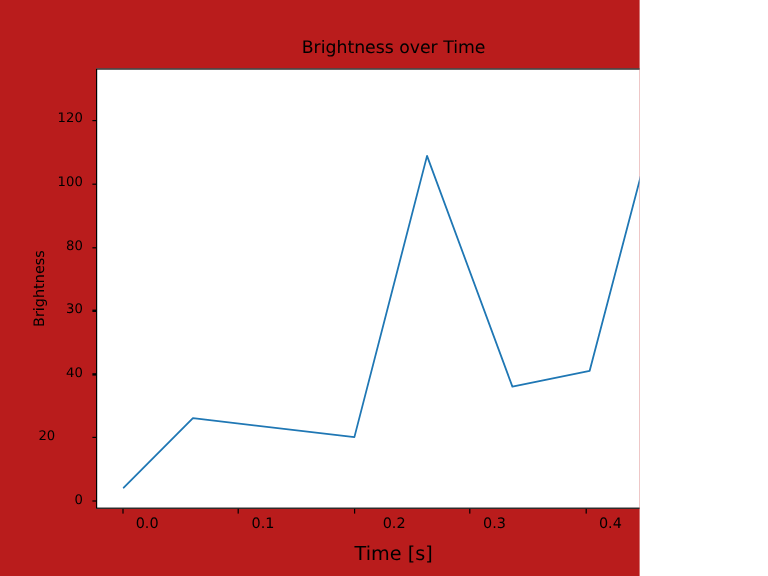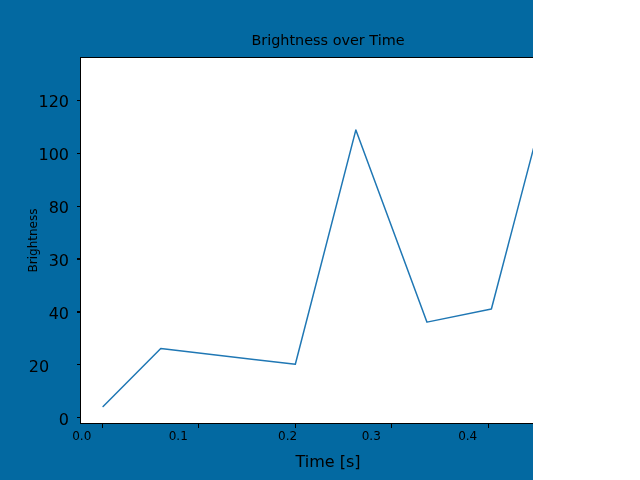--- a/index.html
+++ b/index.html
@@ -7,21 +7,21 @@
     padding: 0;
     background: #ffffff;
   }
   body {
     font-family: "DejaVu Sans", sans-serif;
   }
   #figure {
     position: relative;
     width: 533px;
     height: 480px;
-    background: #0369a1;
+    background: #b91c1c;
     overflow: hidden;
   }
   
   #axes {
     position: absolute;
     left: 80px;
     top: 57px;
     width: 496px;
     height: 367px;
     border: 1.1px solid #000000;
@@ -69,29 +69,29 @@
     margin-top: 424px;
     text-align: center;
     font-size: 12px;
     color: #000000;
     white-space: nowrap;
   }
   .xtick-label {
     position: absolute;
     font-size: 12px;
     color: #000000;
-    text-align: left;
+    text-align: right;
     width: 60px;
     margin-left: -30px;
     top: 429px;
     white-space: nowrap;
   }
   .ytick-label {
     position: absolute;
-    font-size: 16px;
+    font-size: 11px;
     color: #000000;
     text-align: right;
     width: 60px;
     margin-top: -8px;
     left: 9px;
     white-space: nowrap;
   }
   .xtick-mark {
     position: absolute;
     width: 1.1px;

